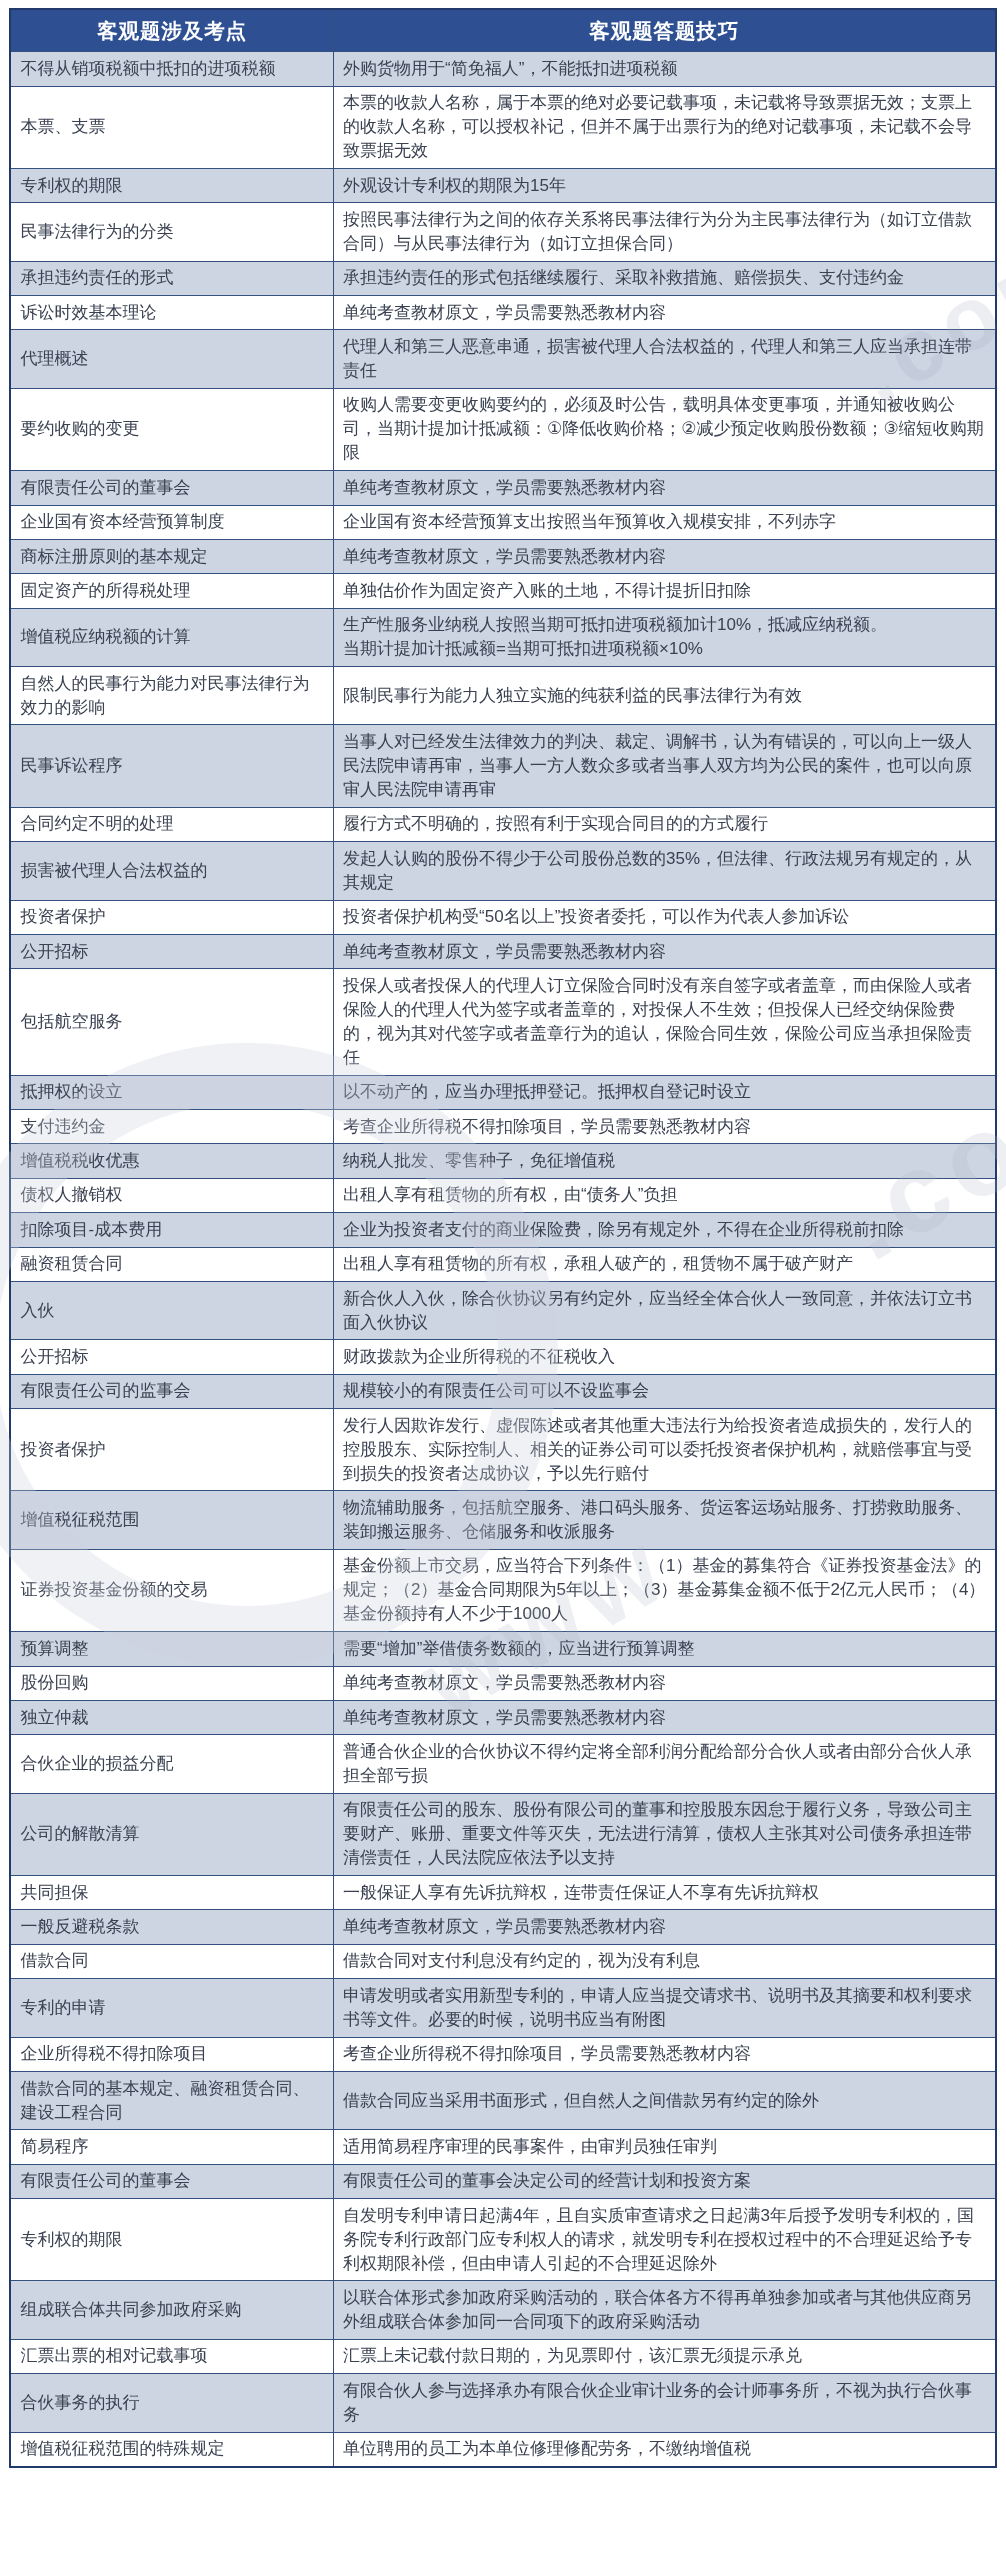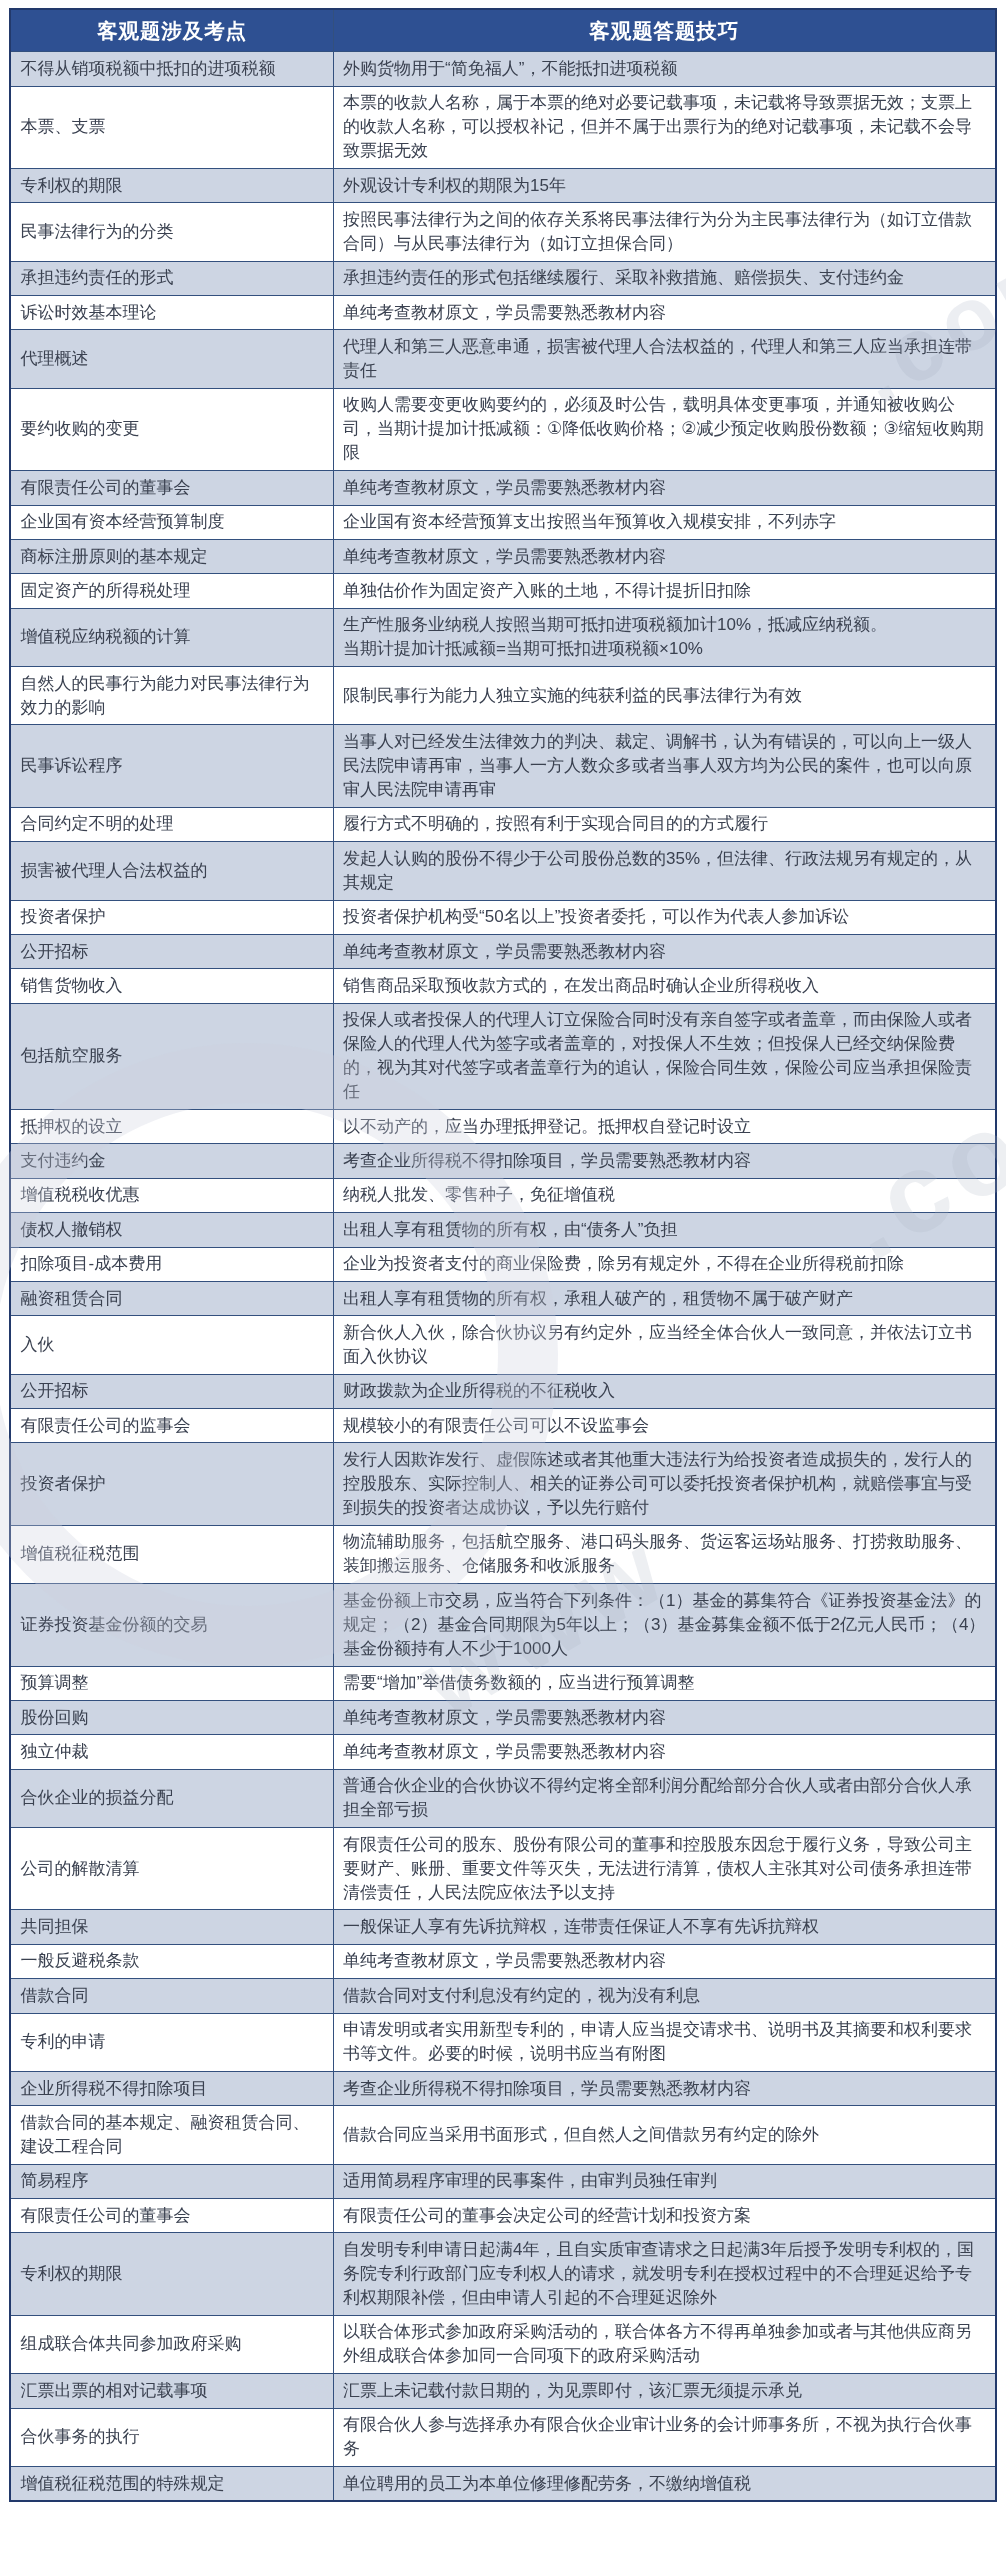--- a/index.html
+++ b/index.html
@@ -183,24 +183,20 @@
   <tr>
     <td>投资者保护</td>
     <td>投资者保护机构受“50名以上”投资者委托，可以作为代表人参加诉讼</td>
   </tr>
 
   <tr>
     <td>公开招标</td>
     <td>单纯考查教材原文，学员需要熟悉教材内容</td>
   </tr>
 
-  <tr>
-    <td>销售货物收入</td>
-    <td>销售商品采取预收款方式的，在发出商品时确认企业所得税收入</td>
-  </tr>
 
   <tr>
     <td>包括航空服务</td>
     <td>投保人或者投保人的代理人订立保险合同时没有亲自签字或者盖章，而由保险人或者保险人的代理人代为签字或者盖章的，对投保人不生效；但投保人已经交纳保险费的，视为其对代签字或者盖章行为的追认，保险合同生效，保险公司应当承担保险责任</td>
   </tr>
 
   <tr>
     <td>抵押权的设立</td>
     <td>以不动产的，应当办理抵押登记。抵押权自登记时设立</td>
   </tr>

